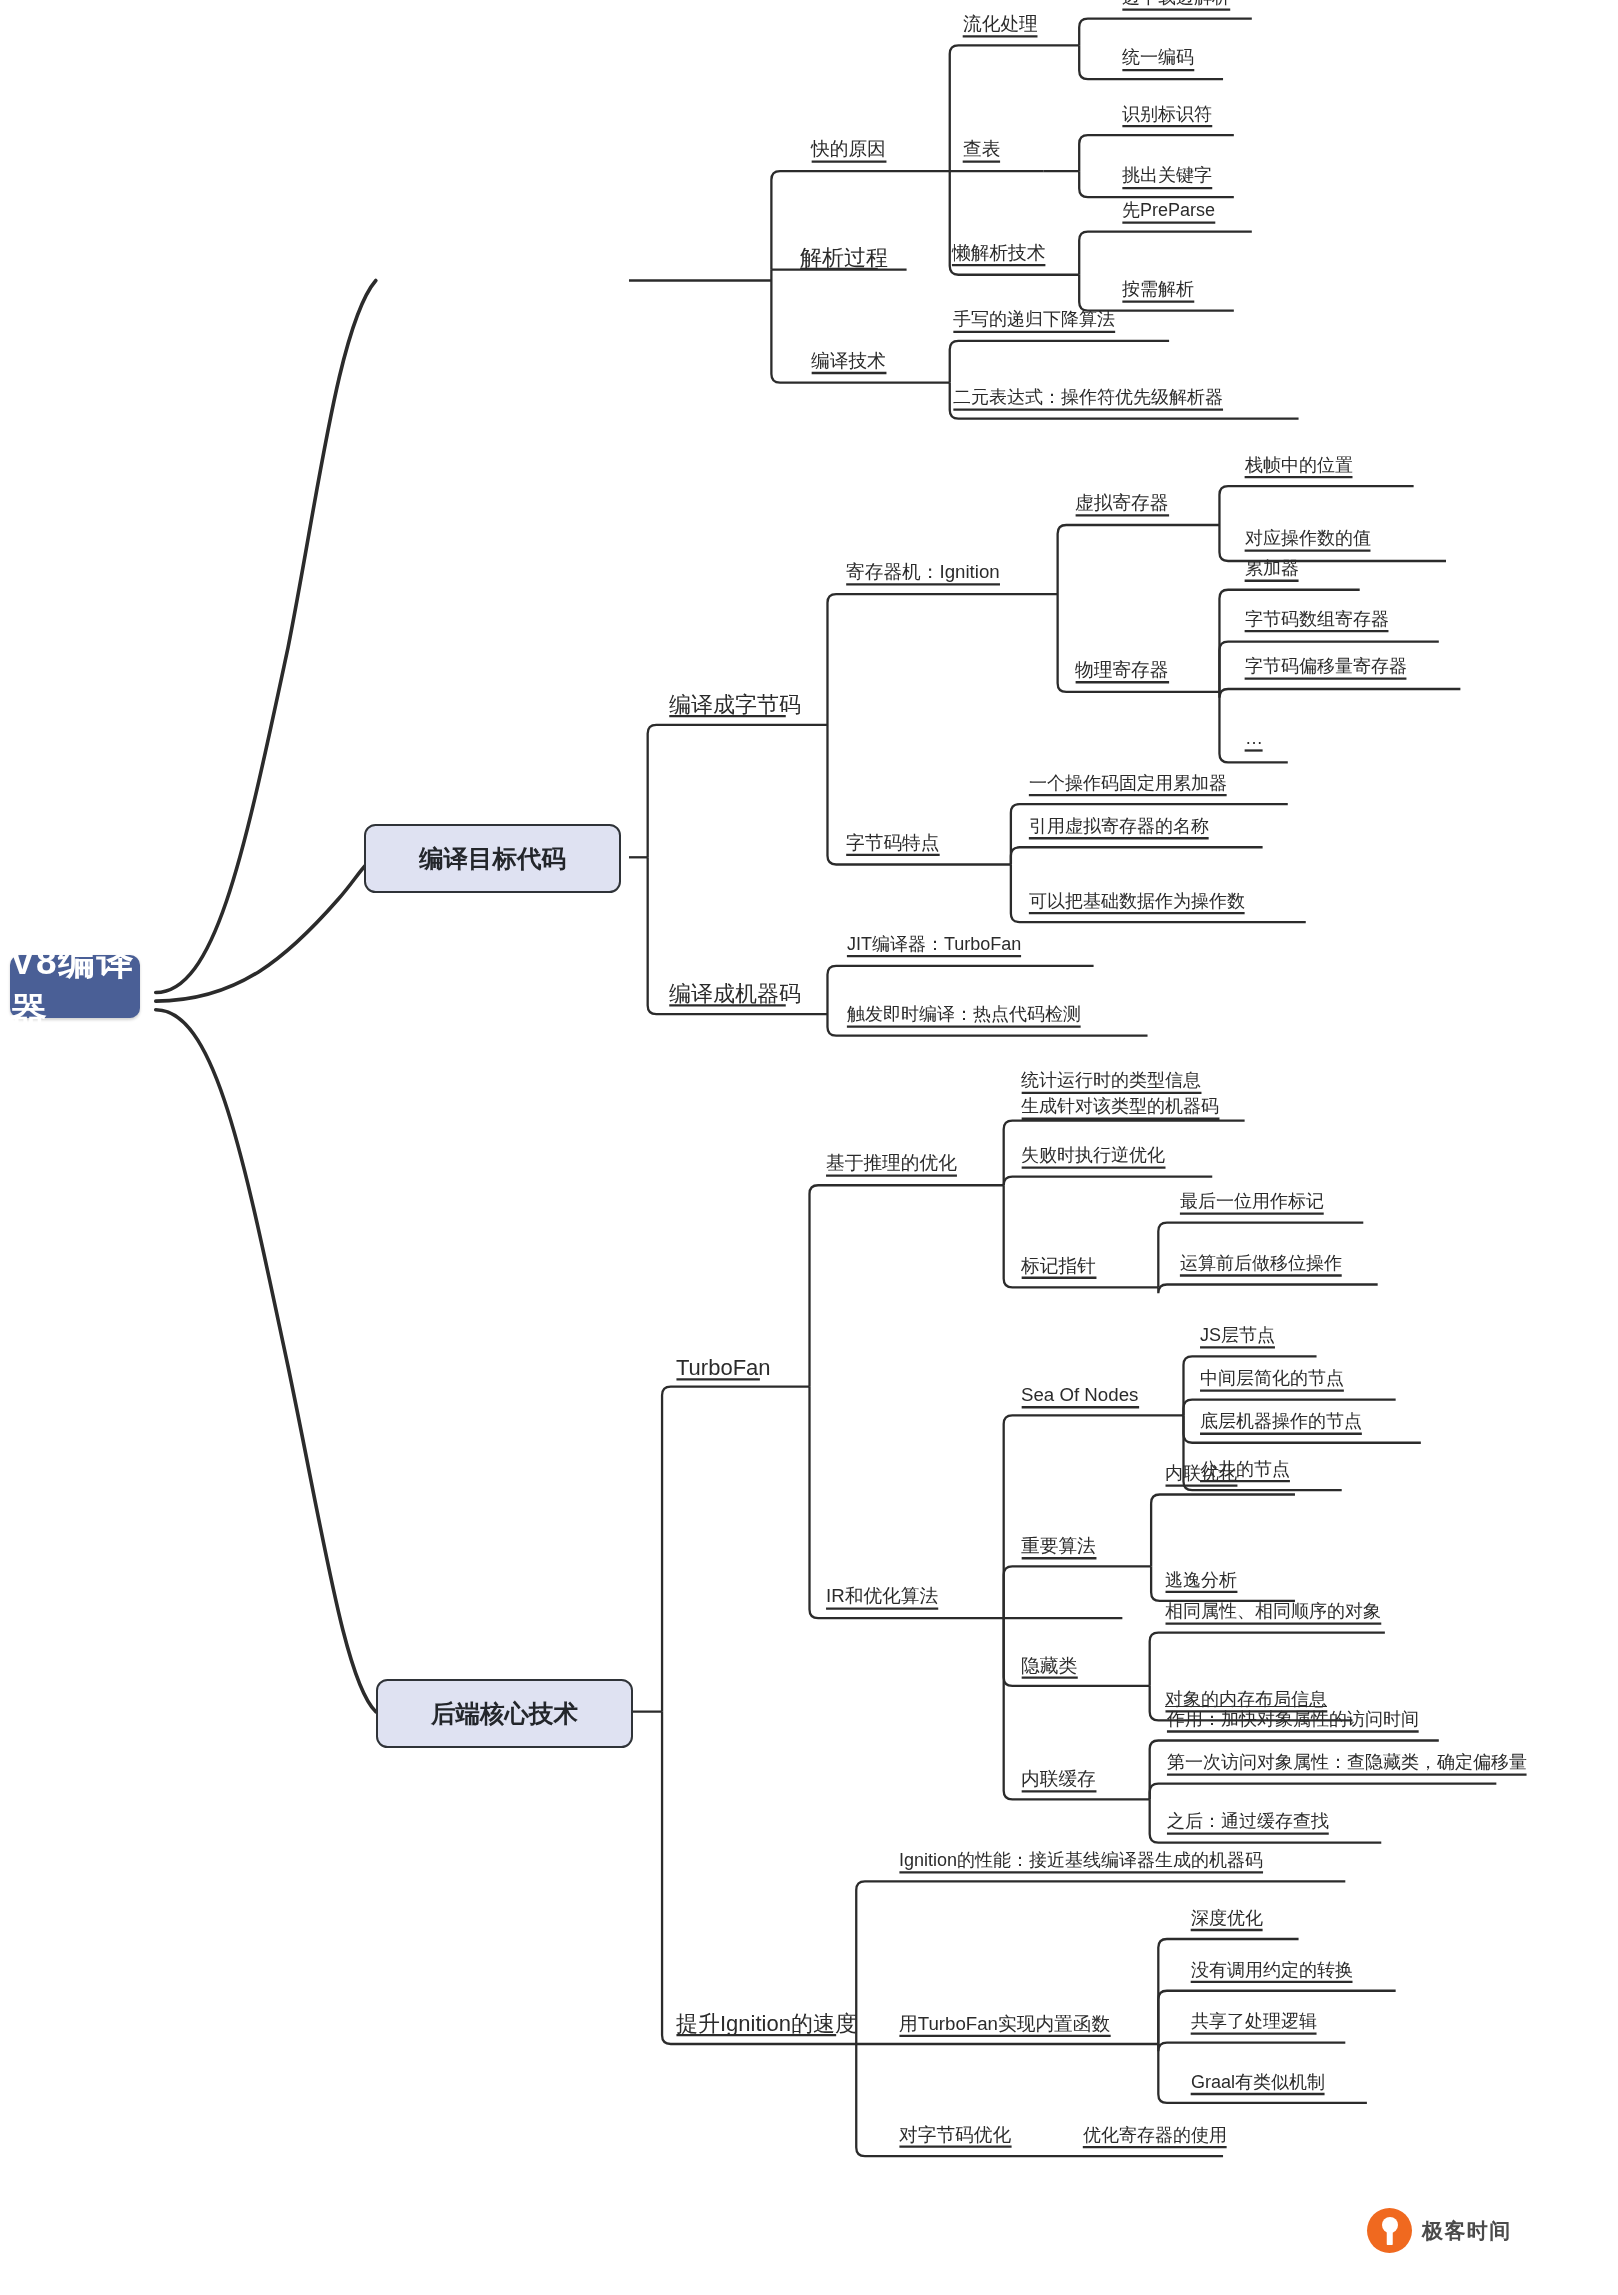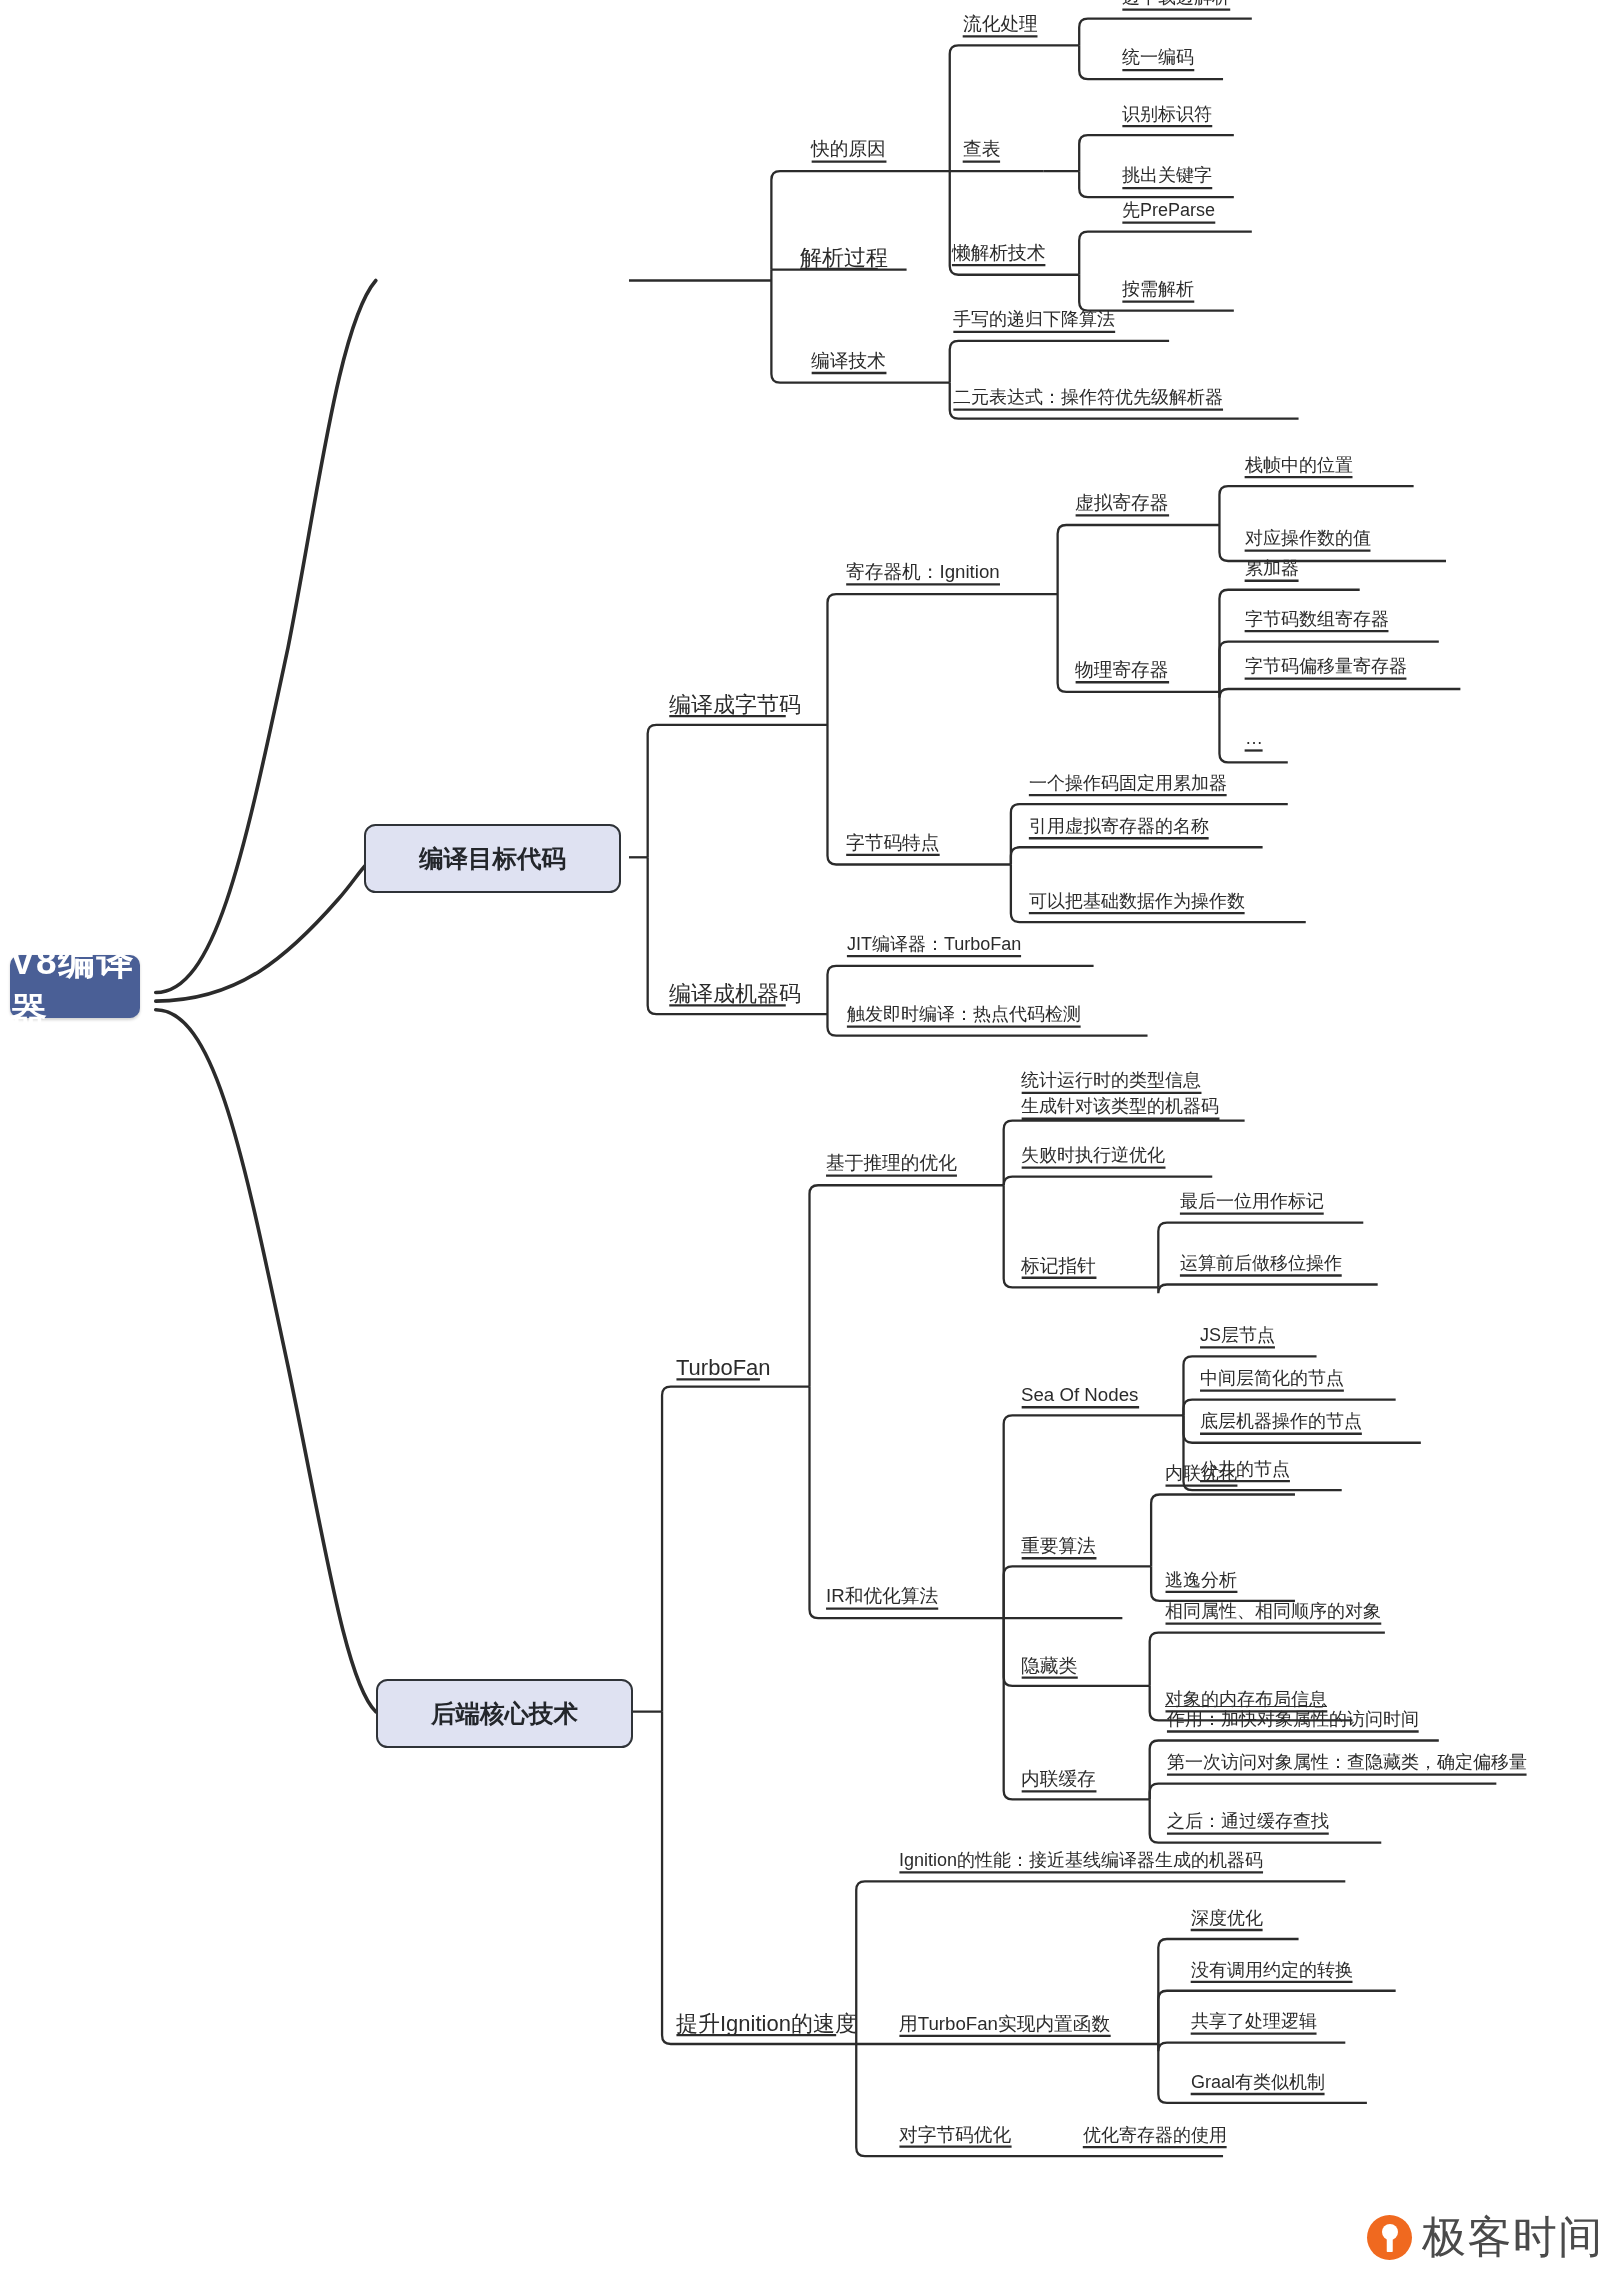--- a/index.html
+++ b/index.html
@@ -50,21 +50,21 @@
     background:#f0691f;position:relative;flex:0 0 auto;
   }
   .logo-mark::before{
     content:"";position:absolute;left:50%;top:9.4px;transform:translateX(-50%);
     width:16px;height:16px;border-radius:50%;background:#ffffff;
   }
   .logo-mark::after{
     content:"";position:absolute;left:50%;top:18.7px;transform:translateX(-50%);
     width:6.5px;height:18.7px;background:#ffffff;border-radius:0.7px;
   }
-  .logo-text{font-size:44px;font-weight:normal;color:#4a4a4a;letter-spacing:1.4px;}
+  .logo-text{font-size:21px;font-weight:bold;color:#4a4a4a;letter-spacing:1.4px;}
 </style>
 </head>
 <body>
 
 <div id="canvas">
 
   <svg id="wires" viewBox="0 0 2250 3191" xmlns="http://www.w3.org/2000/svg">
     <g fill="none" stroke="#2b2b2b" stroke-width="5" stroke-linecap="round">
 
       <path d="M216 1380 C 300 1380, 340 1180, 400 900 C 440 700, 470 450, 522 390"></path>

